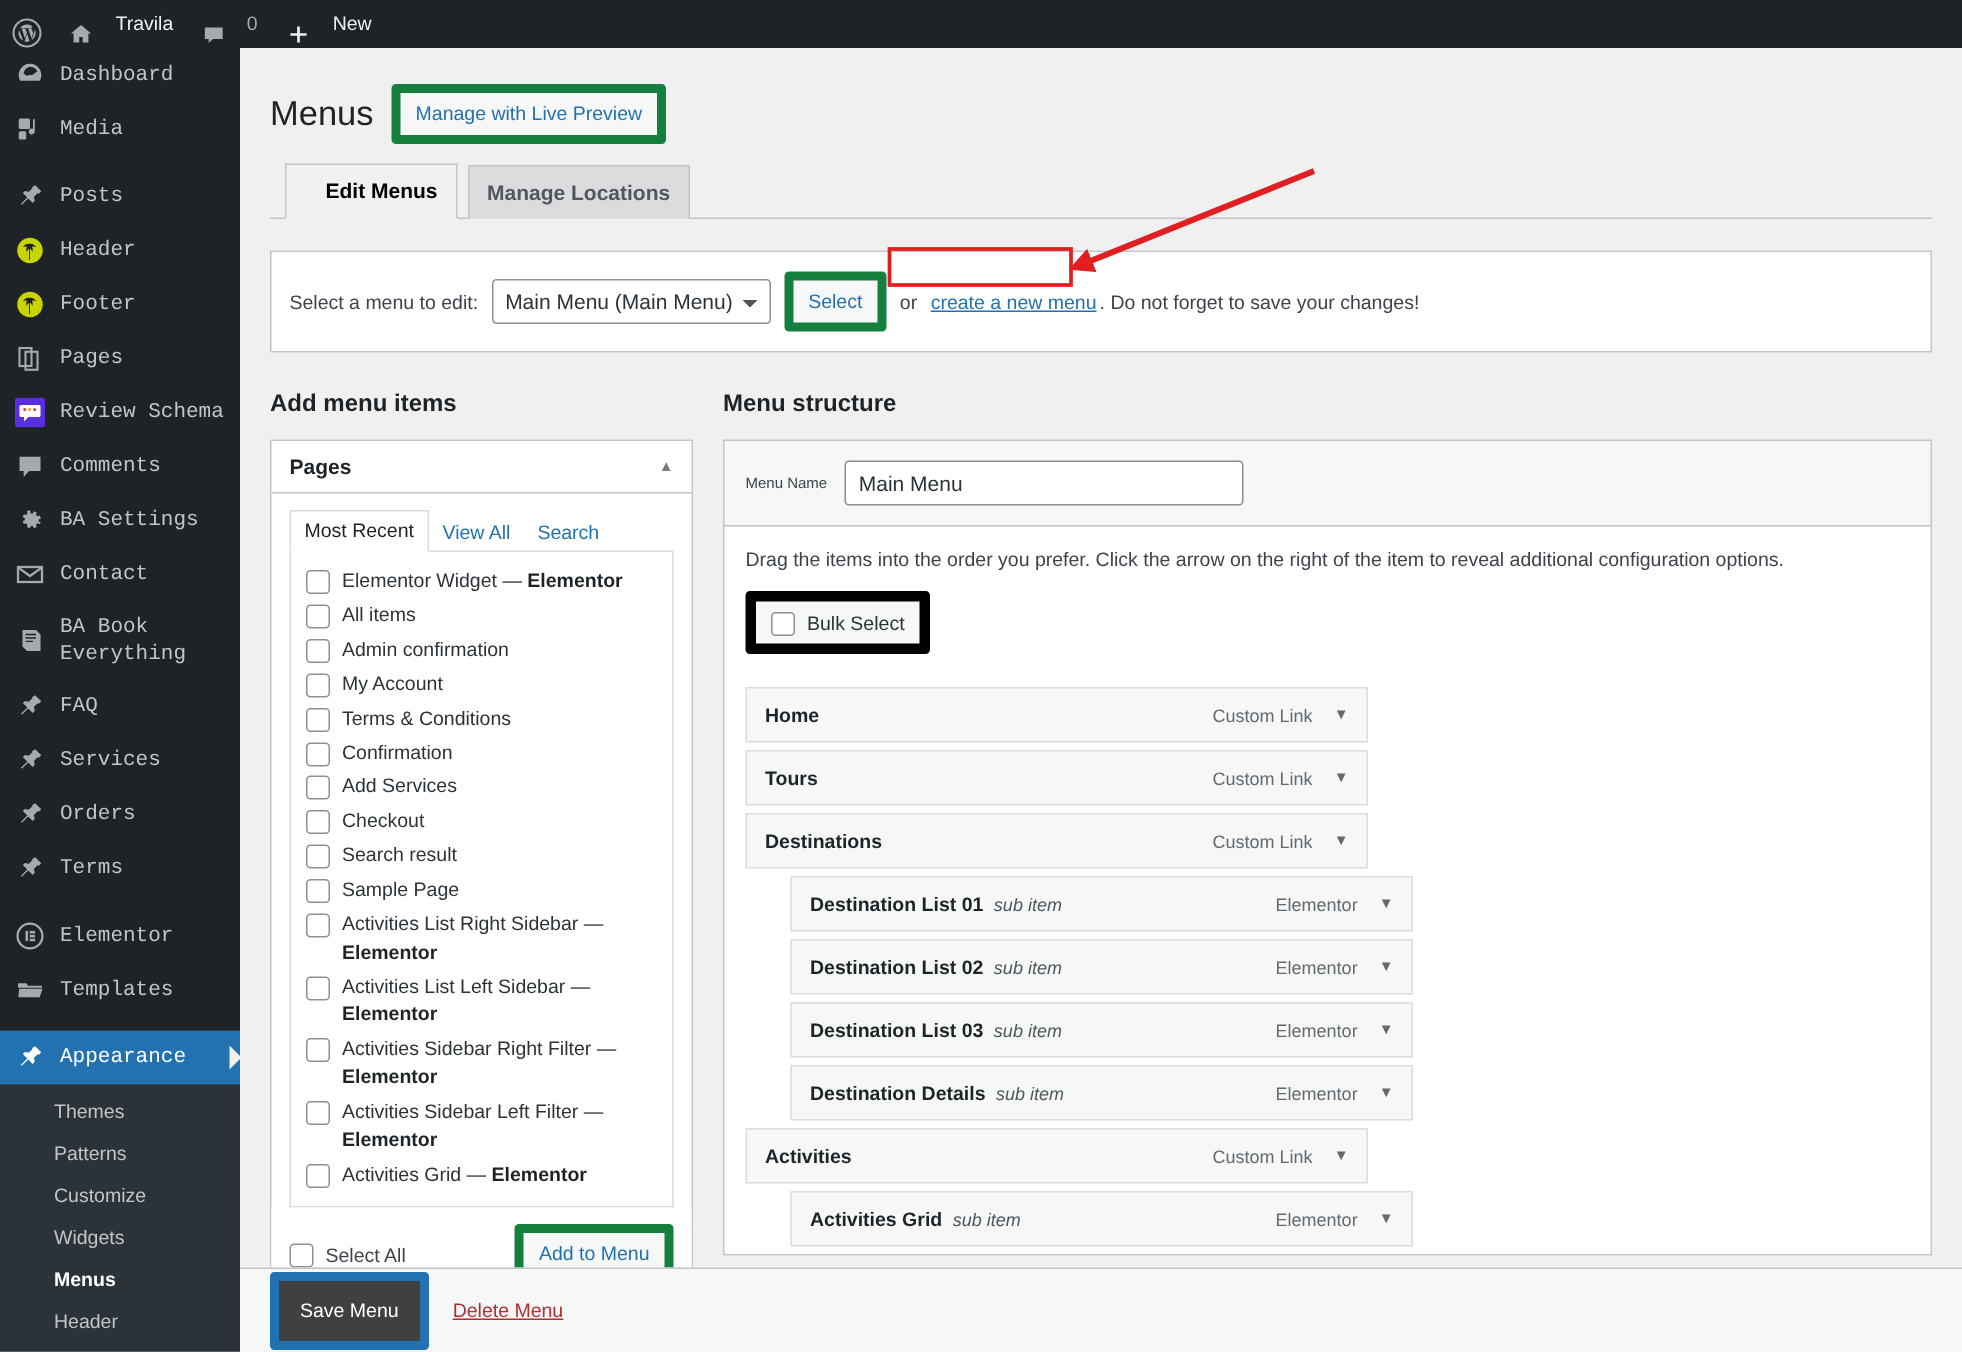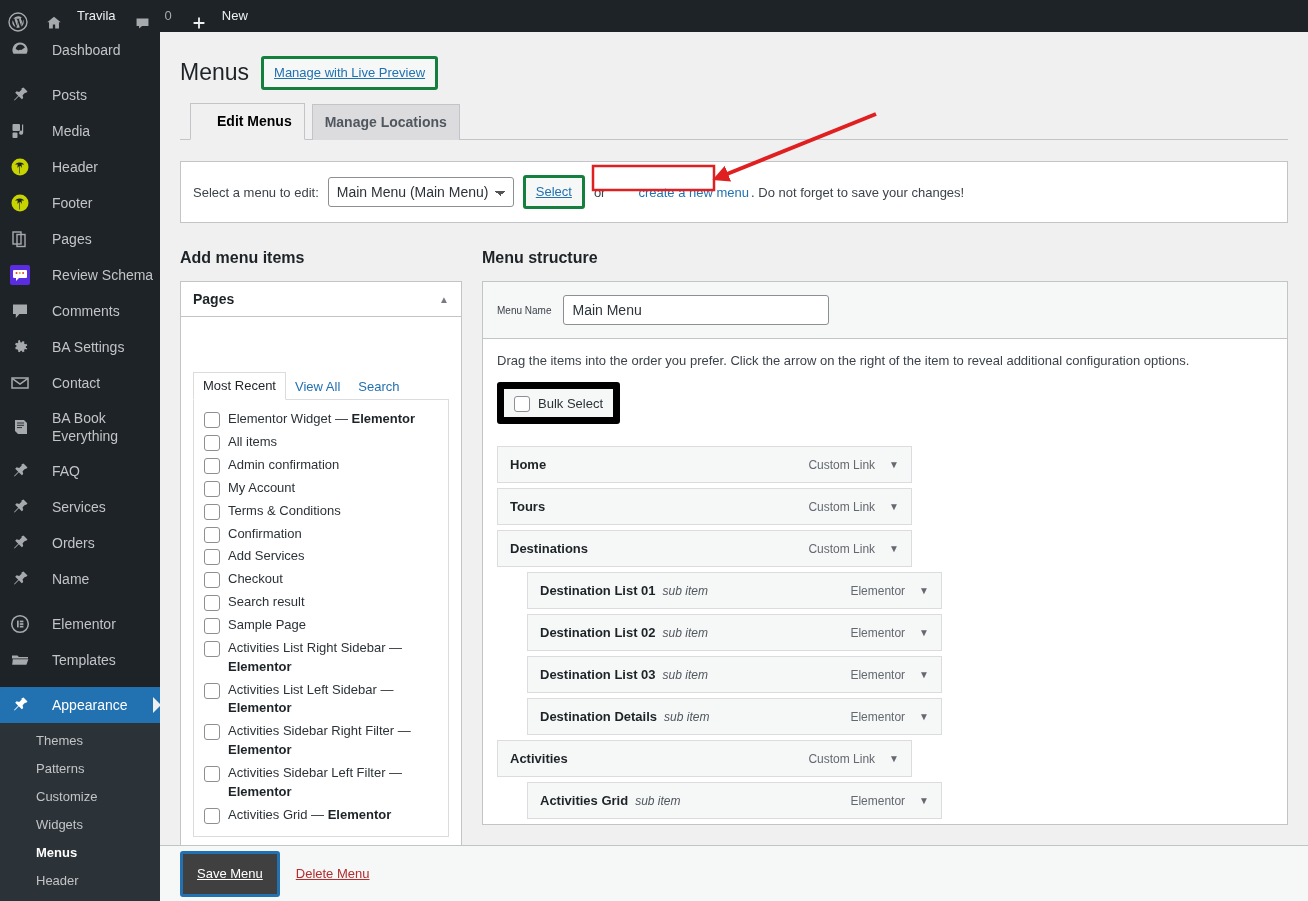--- a/index.html
+++ b/index.html
@@ -30,24 +30,25 @@
   .wp-logo-wrap { padding-left: 8px; padding-right: 8px; }
 
   
   #adminmenuwrap {
     position: absolute; top: 32px; left: 0;
     width: 160px; height: 869px;
     background: #1d2327;
     overflow: hidden;
   }
   .menu-top {
-    display: flex; align-items: center; gap: 22px;
+    display: flex; align-items: center; gap: 10px;
     padding: 8px 0 8px 10px;
     color: #c3c4c7; font-size: 14px; line-height: 18px;
     min-height: 34px;
+    font-family: Liberation Mono, monospace;
   }
   .menu-top .mi { width: 20px; height: 20px; flex: 0 0 20px; display:flex; align-items:center; justify-content:center;}
   .menu-top .lbl { flex: 1 1 auto; }
   .menu-top.separator-before { margin-top: 9px; }
   .menu-top.current {
     background: #2271b1; color: #fff; font-weight: 400;
     position: relative;
   }
   .menu-top.current::after {
     content: ""; position: absolute; right: -1px; top: 50%;
@@ -72,23 +73,23 @@
     overflow: hidden;
   }
   .wrap { padding: 10px 20px 0 20px; }
 
   .page-title-row { display: flex; align-items: center; gap: 12px; padding-top: 14px; }
   h1.page-title { font-size: 23px; font-weight: 400; color: #1d2327; line-height: 1.3; }
   .btn {
     display: inline-block;
     font-size: 13px; line-height: 2.15384615;
     padding: 0 10px;
-    border-radius: 3px; border: 3px solid #15803d;
+    border-radius: 3px; border: 6px solid #15803d;
     background: #f6f7f7; color: #2271b1;
-    cursor: pointer; white-space: nowrap; text-decoration: underline;
+    cursor: pointer; white-space: nowrap;
   }
   .btn-primary {
     background: #404040; border-color: #2271b1; color: #fff;
   }
 
   
   .nav-tab-wrapper {
     margin-top: 17px;
     border-bottom: 1px solid #c3c4c7;
     padding-left: 10px;
@@ -134,23 +135,22 @@
     background-image:
       linear-gradient(45deg, transparent 50%, #555 50%),
       linear-gradient(135deg, #555 50%, transparent 50%);
     background-position: calc(100% - 13px) 13px, calc(100% - 8px) 13px;
     background-size: 5px 5px, 5px 5px;
     background-repeat: no-repeat;
     min-width: 180px;
   }
   .or-text { color: #3c434a; }
   .create-link {
-    color: #2271b1; 
+    color: #2271b1; text-decoration: underline;
     position: relative;
-    margin-left: 24px;
   }
 
   
   #annotation { position: absolute; left: 0; top: 0; width: 1308px; height: 901px; pointer-events: none; z-index: 40; }
 
   
   .columns { display: flex; gap: 20px; margin-top: 24px; align-items: flex-start; }
   .col-left { width: 282px; flex: 0 0 282px; }
   .col-right { flex: 1 1 auto; }
   h2.sec-title { font-size: 16px; font-weight: 600; color: #1d2327; margin-bottom: 12px; line-height: 1.4; }
@@ -170,21 +170,20 @@
   .cat-tabs {
     display: flex; align-items: flex-end;
     border-bottom: 1px solid #dcdcde;
     padding-left: 0;
     margin-bottom: 0;
   }
   .cat-tab {
     font-size: 13px; padding: 5px 9px 6px;
     color: #2271b1; position: relative; top: 1px;
     white-space: nowrap;
-    margin-top: 44px;
   }
   .cat-tab.active {
     color: #1d2327;
     background: #fff;
     border: 1px solid #dcdcde;
     border-bottom: 1px solid #fff;
   }
   .tabs-panel {
     border: 1px solid #dcdcde; border-top: none;
     max-height: 460px;
@@ -311,37 +310,37 @@
 <div id="adminmenuwrap">
   <div id="adminmenu-items">
       <div class="menu-top">
         <span class="mi">
           <span class="icon-box"><svg width="20" height="20" viewBox="0 0 20 20">
               <path fill="#a7aaad" d="M10 2.5a7.5 7.5 0 0 0-6.5 11.3h13A7.5 7.5 0 0 0 10 2.5zm0 2a5.5 5.5 0 0 1 4.9 3l-3.6 2.6a2.3 2.3 0 0 0-2.8.5l-2.8-1.5A5.5 5.5 0 0 1 10 4.5z"></path>
             </svg></span>
         </span>
         <span class="lbl">Dashboard</span>
       </div>
-      <div class="menu-top separator-before">
-        <span class="mi">
-          <span class="icon-box"><svg width="20" height="20" viewBox="0 0 20 20">
-              <path fill="#a7aaad" d="M13.5 2.5l4 4-1.6 1.6-.8-.3-2.5 2.5.6 2.6-1.4 1.4-3-3-4.2 4.2-.6-.6 4.2-4.2-3-3 1.4-1.4 2.6.6 2.5-2.5-.3-.8z"></path>
-            </svg></span>
-        </span>
-        <span class="lbl">Posts</span>
-      </div>
       <div class="menu-top">
         <span class="mi">
           <span class="icon-box"><svg width="20" height="20" viewBox="0 0 20 20">
               <rect x="2.5" y="3" width="7.5" height="7" rx="1" fill="#a7aaad"></rect>
               <rect x="2.5" y="11.5" width="5" height="5.5" rx="1" fill="#a7aaad"></rect>
               <path d="M12 3.5h1.2v8.2a2 2 0 1 1-1.2-1.85z" fill="#a7aaad"></path>
             </svg></span>
         </span>
         <span class="lbl">Media</span>
+      </div>
+      <div class="menu-top separator-before">
+        <span class="mi">
+          <span class="icon-box"><svg width="20" height="20" viewBox="0 0 20 20">
+              <path fill="#a7aaad" d="M13.5 2.5l4 4-1.6 1.6-.8-.3-2.5 2.5.6 2.6-1.4 1.4-3-3-4.2 4.2-.6-.6 4.2-4.2-3-3 1.4-1.4 2.6.6 2.5-2.5-.3-.8z"></path>
+            </svg></span>
+        </span>
+        <span class="lbl">Posts</span>
       </div>
       <div class="menu-top">
         <span class="mi">
           <span class="icon-box"><svg width="20" height="20" viewBox="0 0 20 20">
               <circle cx="10" cy="10" r="8.5" fill="#c8d400"></circle>
               <path d="M10 5.5c2.3 0 3.8 1.4 4 2.4-1-.6-2-.6-2.6-.3.6 1.1.4 2.6.1 3.3-.3-1-.9-1.8-1.5-2.1v7.6h-.6V8.8c-.7.4-1.3 1.2-1.6 2.2-.3-.8-.5-2.3.1-3.4-.6-.3-1.6-.3-2.6.3.3-1 1.8-2.4 4.1-2.4z" fill="#1d2327"></path>
             </svg></span>
         </span>
         <span class="lbl">Header</span>
       </div>
@@ -434,21 +433,21 @@
             </svg></span>
         </span>
         <span class="lbl">Orders</span>
       </div>
       <div class="menu-top">
         <span class="mi">
           <span class="icon-box"><svg width="20" height="20" viewBox="0 0 20 20">
               <path fill="#a7aaad" d="M13.5 2.5l4 4-1.6 1.6-.8-.3-2.5 2.5.6 2.6-1.4 1.4-3-3-4.2 4.2-.6-.6 4.2-4.2-3-3 1.4-1.4 2.6.6 2.5-2.5-.3-.8z"></path>
             </svg></span>
         </span>
-        <span class="lbl">Name</span>
+        <span class="lbl">Terms</span>
       </div>
       <div class="menu-top separator-before">
         <span class="mi">
           <span class="icon-box"><svg width="20" height="20" viewBox="0 0 20 20">
               <circle cx="10" cy="10" r="8.3" fill="none" stroke="#a7aaad" stroke-width="1.5"></circle>
               <rect x="7" y="6.6" width="1.7" height="6.8" fill="#a7aaad"></rect>
               <rect x="9.8" y="6.6" width="3.6" height="1.7" fill="#a7aaad"></rect>
               <rect x="9.8" y="9.2" width="3.6" height="1.7" fill="#a7aaad"></rect>
               <rect x="9.8" y="11.8" width="3.6" height="1.7" fill="#a7aaad"></rect>
             </svg></span>

